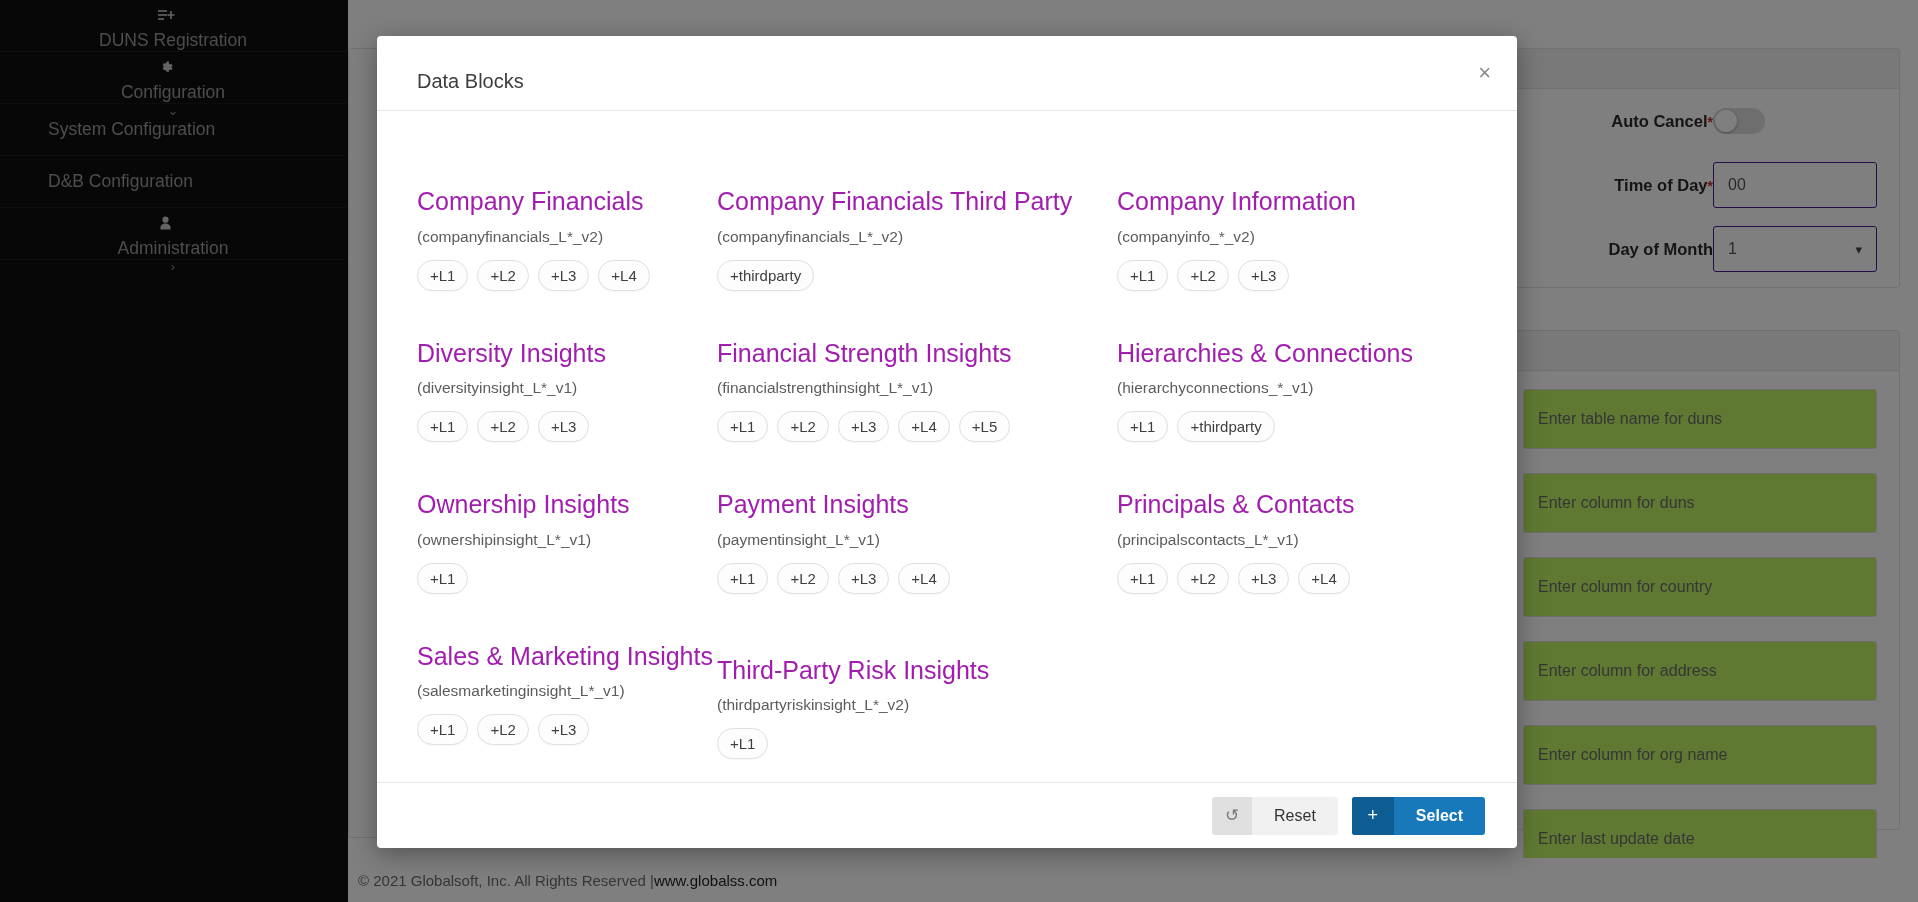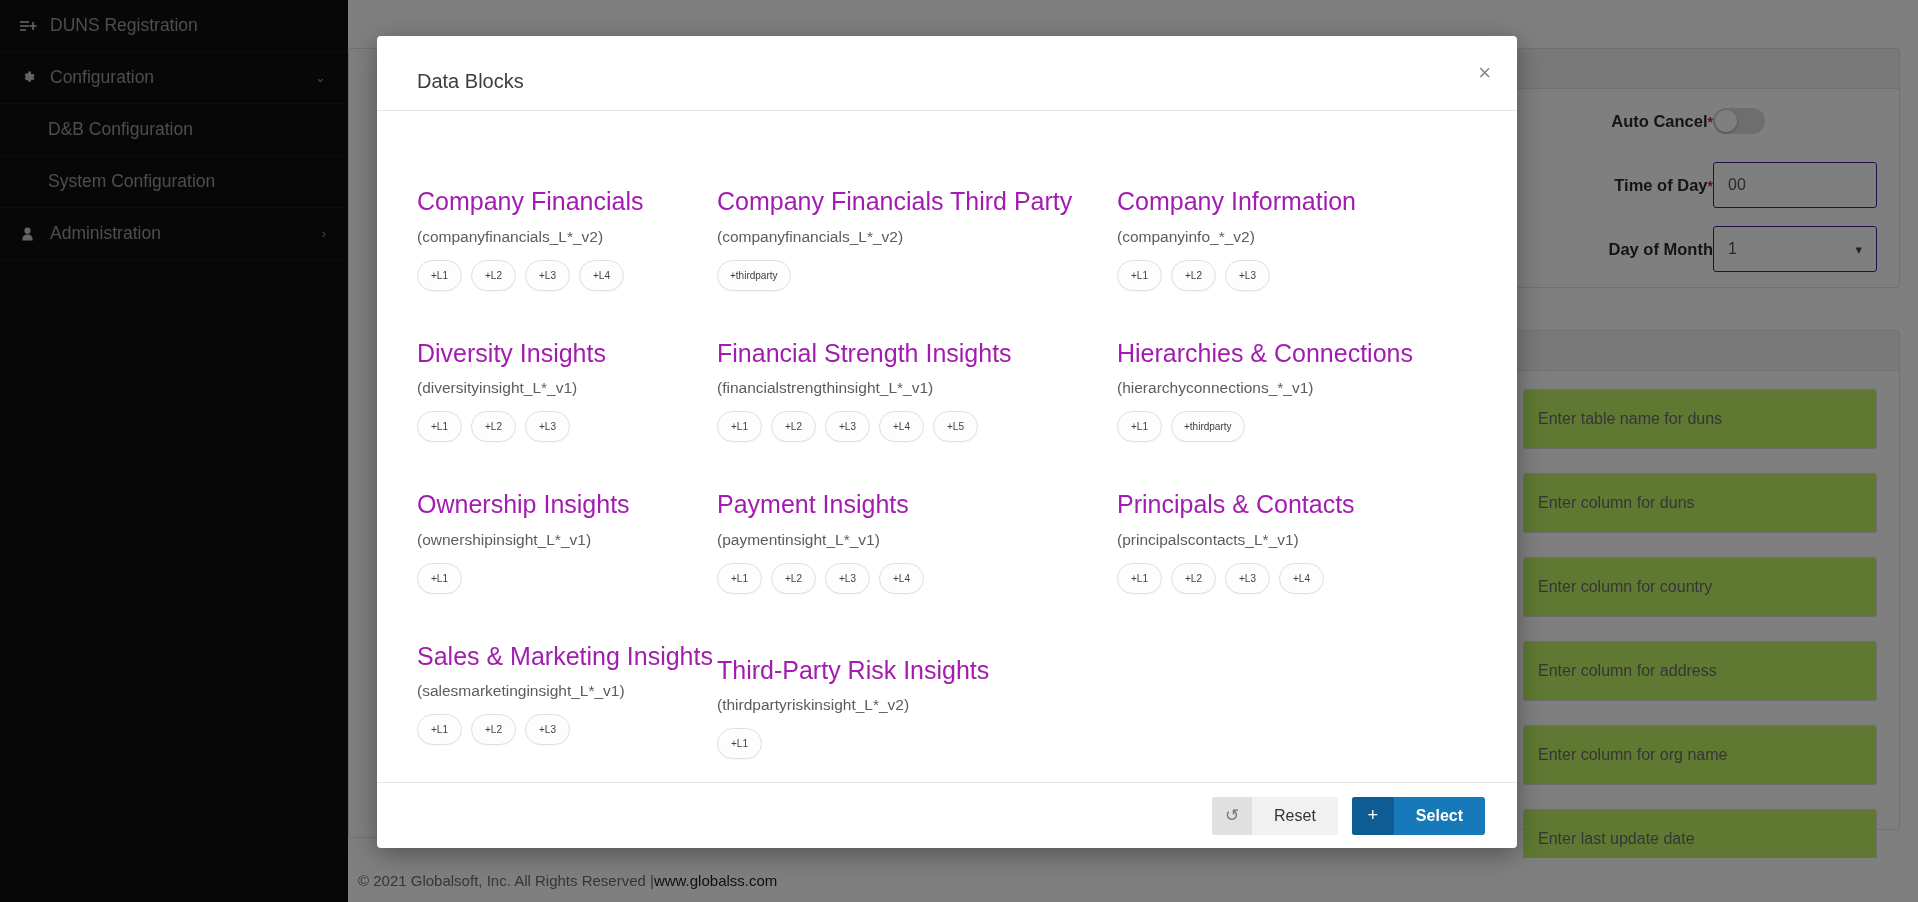--- a/index.html
+++ b/index.html
@@ -20,20 +20,21 @@
   }
   .nav-item {
     position: relative;
     display: flex; align-items: center;
     height: 52px;
     padding: 0 22px 0 20px;
     font-size: 17.5px;
     color: #9a9a9a;
     border-bottom: 1px solid #1b1b1c;
     cursor: pointer;
+    flex-direction: column;
   }
   .nav-item .nicon {
     width: 30px; flex: 0 0 30px;
     font-size: 15px; color: #c9c9c9;
     display: flex; align-items: center;
   }
   .nav-item .nlabel { flex: 1 1 auto; }
   .nav-item .chev { font-size: 13px; color: #8d8d8d; }
   .nav-sub {
     display: flex; align-items: center;
@@ -175,21 +176,21 @@
   .chips { display: flex; flex-wrap: wrap; gap: 9px; }
   .chip {
     min-width: 45px;
     height: 31px;
     padding: 0 12px;
     border: 1px solid #e0e0e0;
     border-radius: 16px;
     background: #fdfdfd;
     display: inline-flex;
     align-items: center; justify-content: center;
-    font-size: 10px; color: #3f3f3f;
+    font-size: 15px; color: #3f3f3f;
     cursor: pointer;
     box-shadow: 0 1px 1px rgba(0,0,0,.03);
   }
   .modal-footer {
     flex: 0 0 66px;
     border-top: 1px solid #e6e6e6;
     display: flex; align-items: center;
     justify-content: flex-end;
     padding-right: 32px;
     gap: 14px;
@@ -235,24 +236,24 @@
         <svg width="17" height="17" viewBox="0 0 20 20">
           <path fill="#c9c9c9" d="M10 6.6a3.4 3.4 0 100 6.8 3.4 3.4 0 000-6.8zm0 5.1a1.7 1.7 0 110-3.4 1.7 1.7 0 010 3.4z"></path>
           <path fill="#c9c9c9" d="M17.3 11.6l-1.5-.9c.1-.5.1-1 0-1.5l1.5-.9-1.6-2.7-1.5.9c-.4-.3-.8-.6-1.3-.8V3h-3.1v1.7c-.5.2-.9.4-1.3.8l-1.5-.9L5.4 7.3l1.5.9c-.1.5-.1 1 0 1.5l-1.5.9L7 13.3l1.5-.9c.4.3.8.6 1.3.8V15h3.1v-1.8c.5-.2.9-.4 1.3-.8l1.5.9 1.6-2.7z"></path>
         </svg>
       </span>
       <span class="nlabel">Configuration</span>
       <span class="chev">⌄</span>
     </div>
 
     <div class="nav-sub">
+      <span>System Configuration</span>
+    </div>
+    <div class="nav-sub">
       <span>D&amp;B Configuration</span>
-    </div>
-    <div class="nav-sub">
-      <span>System Configuration</span>
     </div>
 
     <div class="nav-item">
       <span class="nicon">
         <svg width="15" height="16" viewBox="0 0 16 16">
           <circle cx="8" cy="4.4" r="3.3" fill="#c9c9c9"></circle>
           <path fill="#c9c9c9" d="M8 8.6c-3 0-5.4 1.9-5.4 4.2V15h10.8v-2.2c0-2.3-2.4-4.2-5.4-4.2z"></path>
         </svg>
       </span>
       <span class="nlabel">Administration</span>

